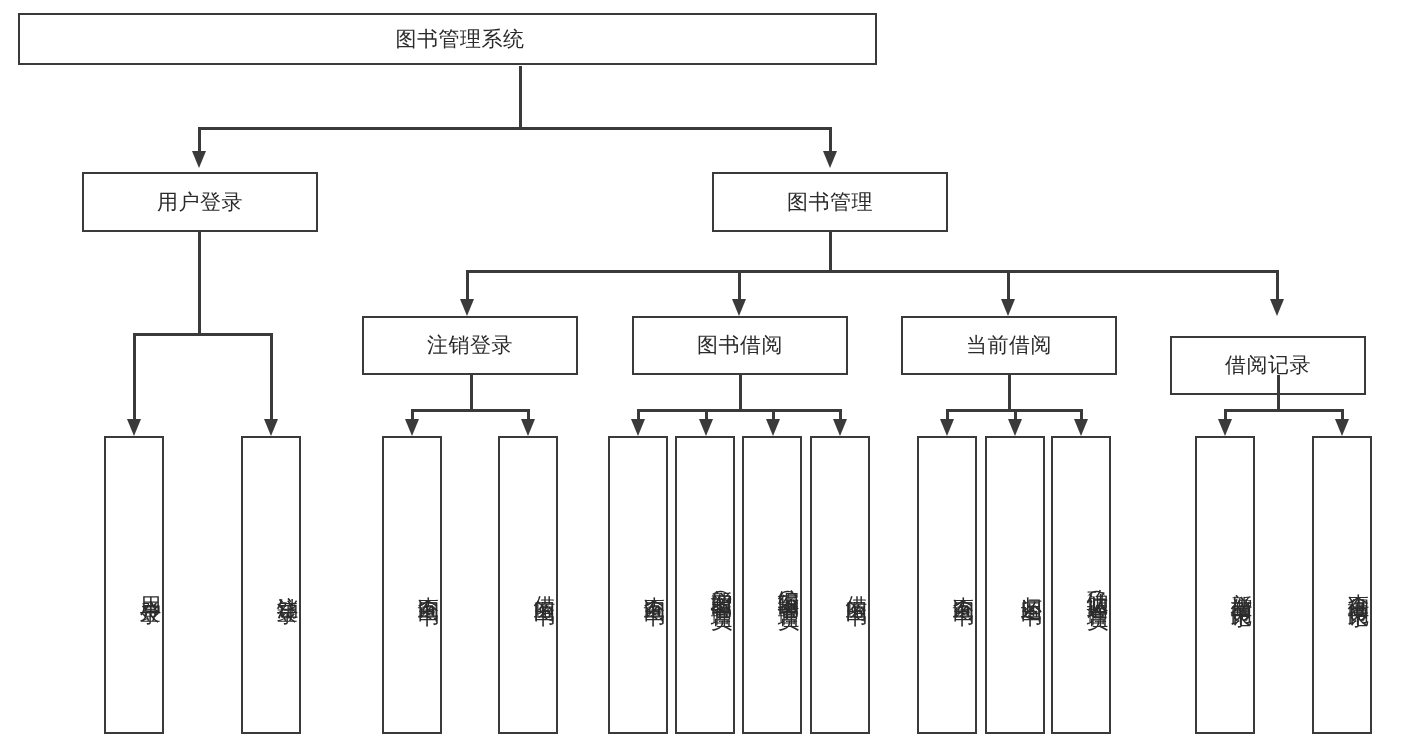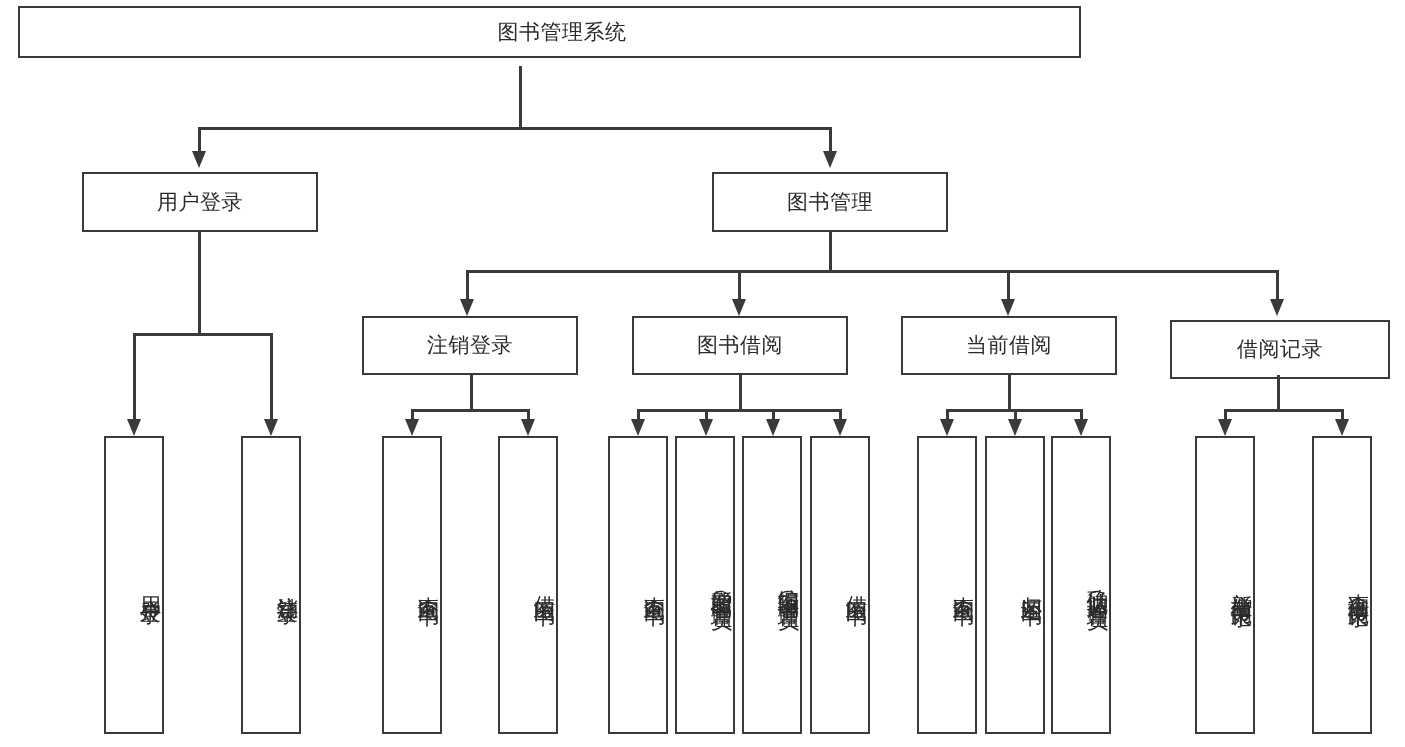--- a/index.html
+++ b/index.html
@@ -75,21 +75,21 @@
     white-space: nowrap;
     letter-spacing: 0.5px;
     pointer-events: none;
   }
 </style>
 </head>
 <body>
 
 <div id="canvas">
 
-  <div class="node h" style="left:18px; top:6px; width:1063px; height:52px;padding-left:25px;">
+  <div class="node h" style="left:18px; top:13px; width:859px; height:52px;padding-left:25px;">
     <span class="txt">图书管理系统</span>
   </div>
 
   <div class="lnk vert" style="left:519px; top:66px; height:61px;"></div>
 
   <div class="lnk horz" style="left:198px; top:127px; width:633px;"></div>
 
   <div class="lnk vert" style="left:198px; top:127px; height:24px;"></div>
   <div class="arrow" style="left:192px; top:151px;"></div>
   <div class="lnk vert" style="left:829px; top:127px; height:24px;"></div>
@@ -122,21 +122,21 @@
 
   <div class="node h" style="left:362px; top:316px; width:216px; height:59px;">
     <span class="txt">注销登录</span>
   </div>
   <div class="node h" style="left:632px; top:316px; width:216px; height:59px;">
     <span class="txt">图书借阅</span>
   </div>
   <div class="node h" style="left:901px; top:316px; width:216px; height:59px;">
     <span class="txt">当前借阅</span>
   </div>
-  <div class="node h" style="left:1170px; top:320px; width:220px; height:59px;">
+  <div class="node h" style="left:1170px; top:336px; width:196px; height:59px;">
     <span class="txt">借阅记录</span>
   </div>
 
   <div class="lnk vert" style="left:470px; top:375px; height:34px;"></div>
   <div class="lnk horz" style="left:411px; top:409px; width:118px;"></div>
   <div class="lnk vert" style="left:411px; top:409px; height:10px;"></div>
   <div class="arrow" style="left:405px; top:419px;"></div>
   <div class="lnk vert" style="left:527px; top:409px; height:10px;"></div>
   <div class="arrow" style="left:521px; top:419px;"></div>
 

